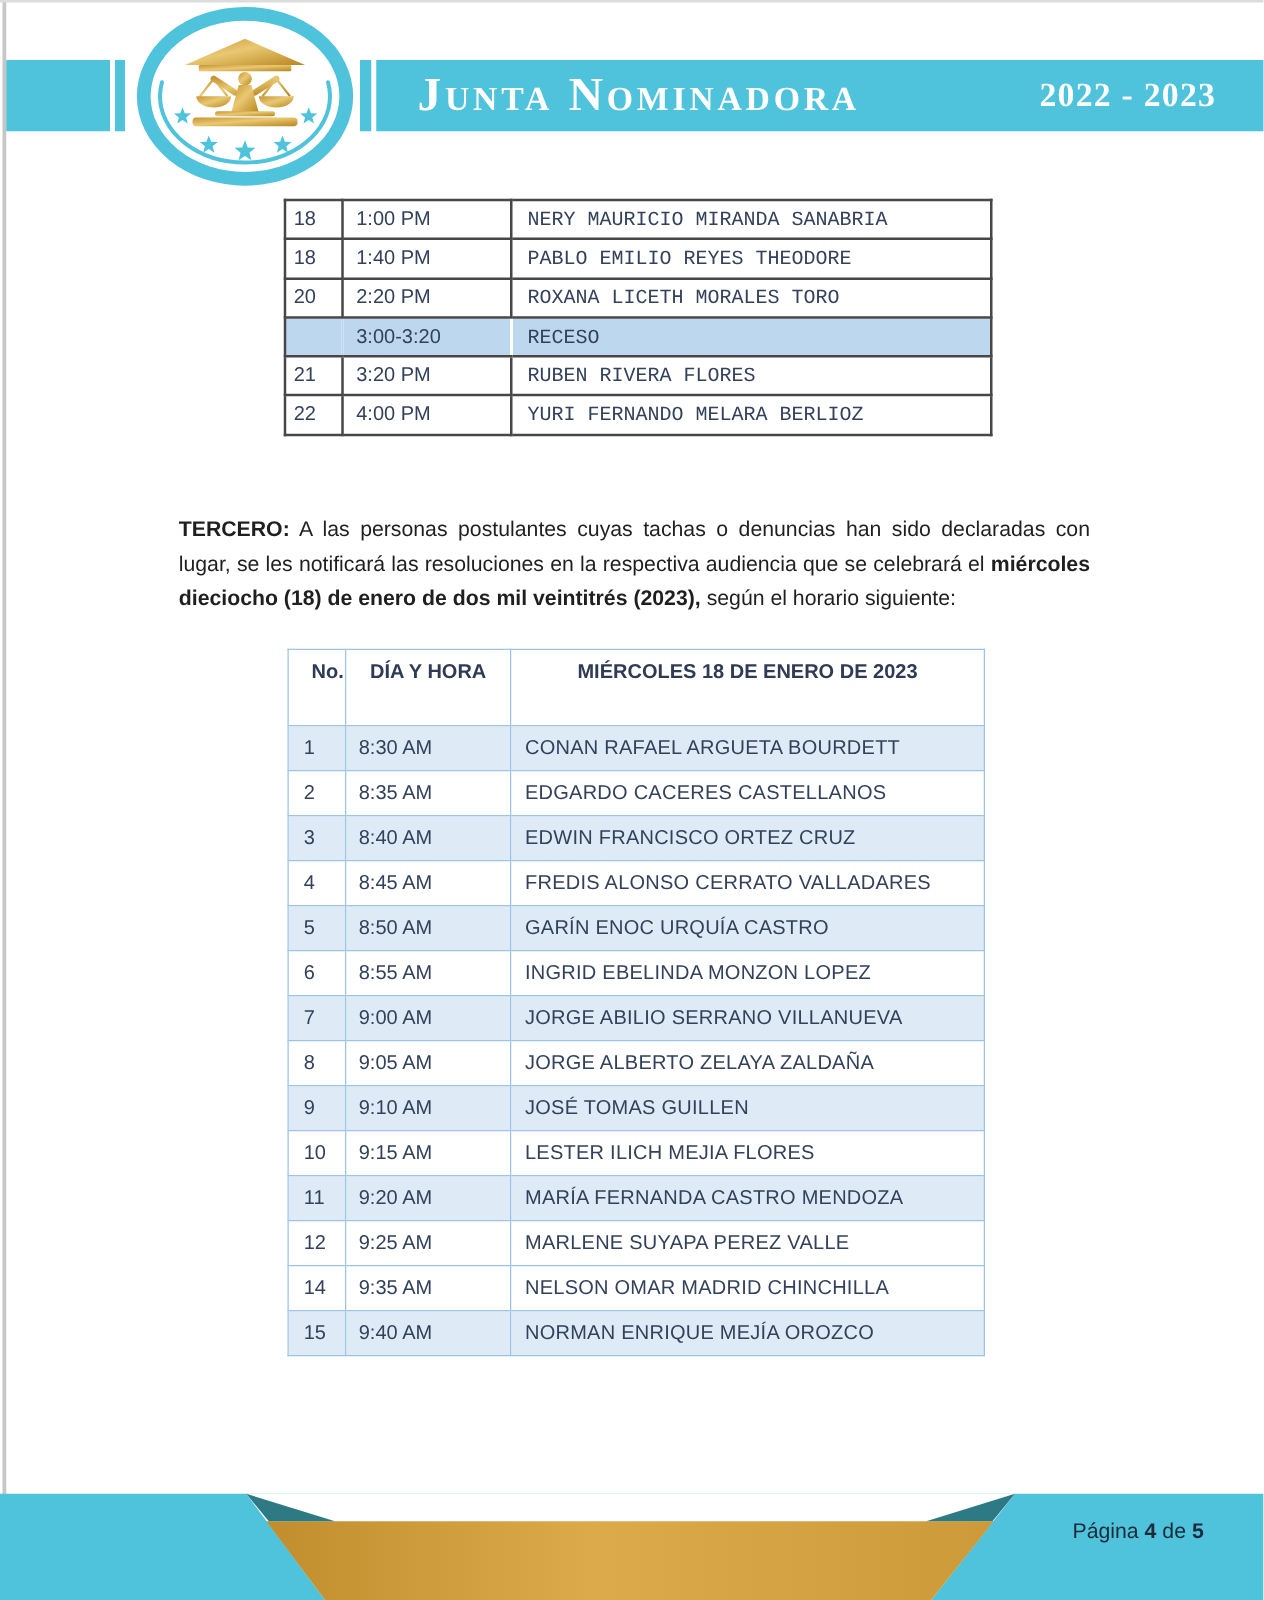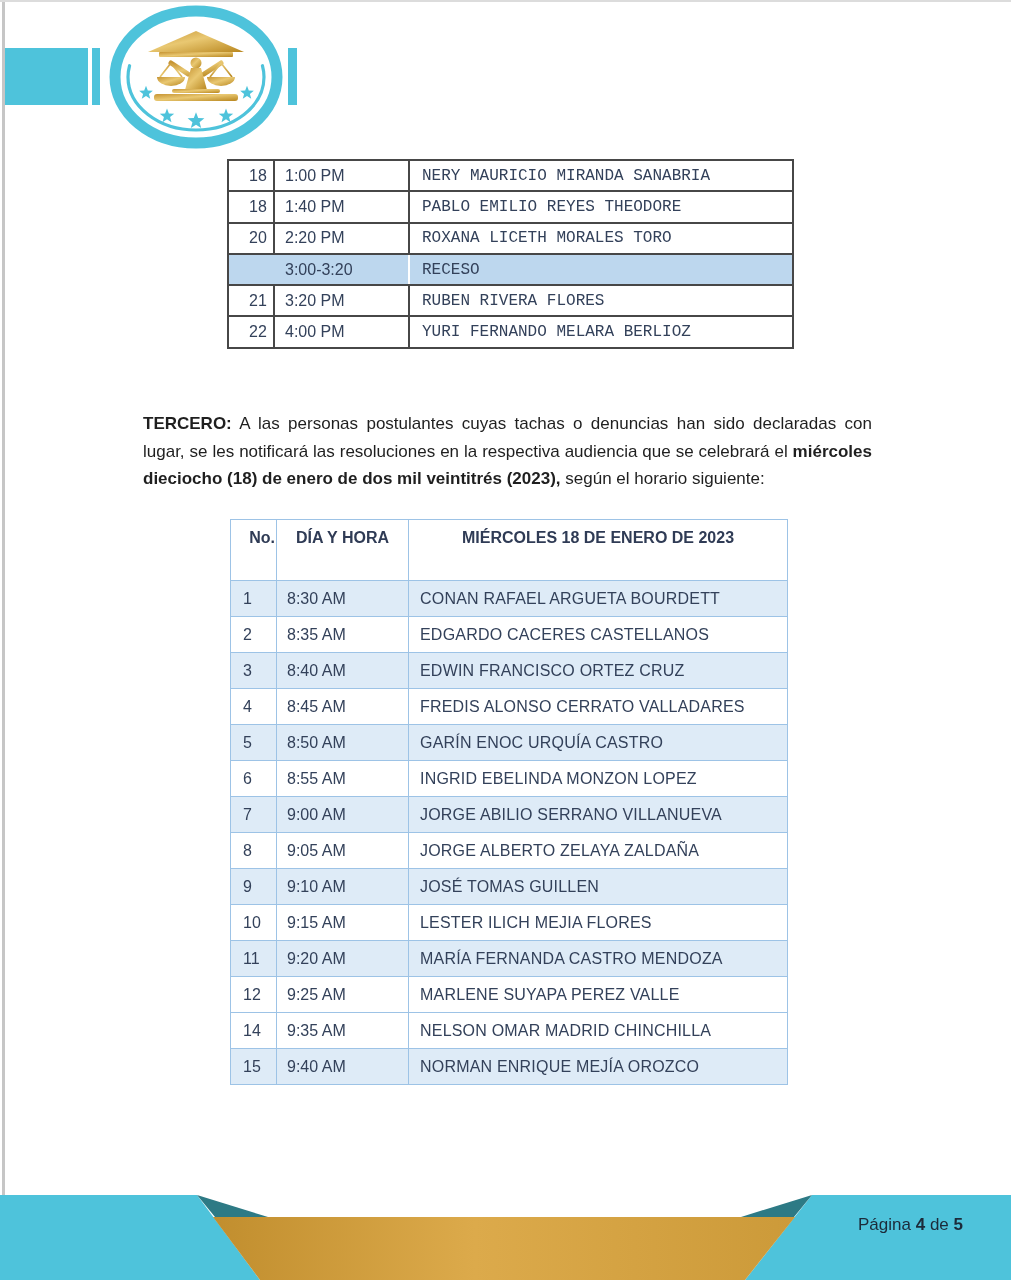--- a/index.html
+++ b/index.html
@@ -26,21 +26,21 @@
   .ring-arc{fill:none;stroke:var(--turquoise);stroke-width:3.2;stroke-linecap:round;}
   .gold{fill:url(#goldg);}
   .gold-stroke{stroke:url(#goldg);fill:none;}
   .star{fill:var(--turquoise);}
 
   
   .t1{position:absolute;left:227px;top:159px;width:565px;height:188px;border-collapse:collapse;
       table-layout:fixed;font-size:16px;color:var(--table-text);}
   .t1 td{border:2px solid var(--table1-border);padding:0 0 0 10px;vertical-align:middle;
       white-space:nowrap;overflow:hidden;}
-  .t1 td:first-child{padding-left:20px;}
+  .t1 td:first-child{padding-left:6px;}
   .t1 td:last-child{padding-left:12px;font-family:Liberation Mono, monospace;}
   .t1 tr{height:31.3px;}
   .t1 tr.hl{background:var(--recess-blue);margin-left:44px;}
   .t1 tr.hl td:first-child{border-right-color:var(--recess-blue);}
   .t1 tr.hl td:nth-child(2){border-left-color:var(--recess-blue);border-right-color:#ffffff;}
   .t1 tr.hl td:nth-child(3){border-left-color:#ffffff;}
 
   
   .para{position:absolute;left:143px;top:393px;width:729px;font-size:17px;line-height:27.6px;
       color:#1f1f1f;text-align:justify;}
@@ -76,20 +76,24 @@
 <body>
 
 <div class="page">
   <div class="edge-left"></div>
   <div class="edge-top"></div>
 
   <div class="hdr-block hdr-rect-left"></div>
   <div class="hdr-block hdr-bar-left"></div>
   <div class="hdr-block hdr-bar-right"></div>
 
+  <div class="banner">
+    <span class="banner-title">Junta Nominadora</span>
+    <span class="banner-years">2022 - 2023</span>
+  </div>
 
   <svg class="logo" width="185" height="148" viewBox="104 4 185 148">
     <defs>
       <linearGradient id="goldg" x1="0" y1="0" x2="1" y2="1">
         <stop offset="0" stop-color="#C69433"></stop>
         <stop offset="0.45" stop-color="#E9C872"></stop>
         <stop offset="1" stop-color="#B8861E"></stop>
       </linearGradient>
     </defs>
     <ellipse class="ring" cx="196" cy="77" rx="81" ry="66"></ellipse>

